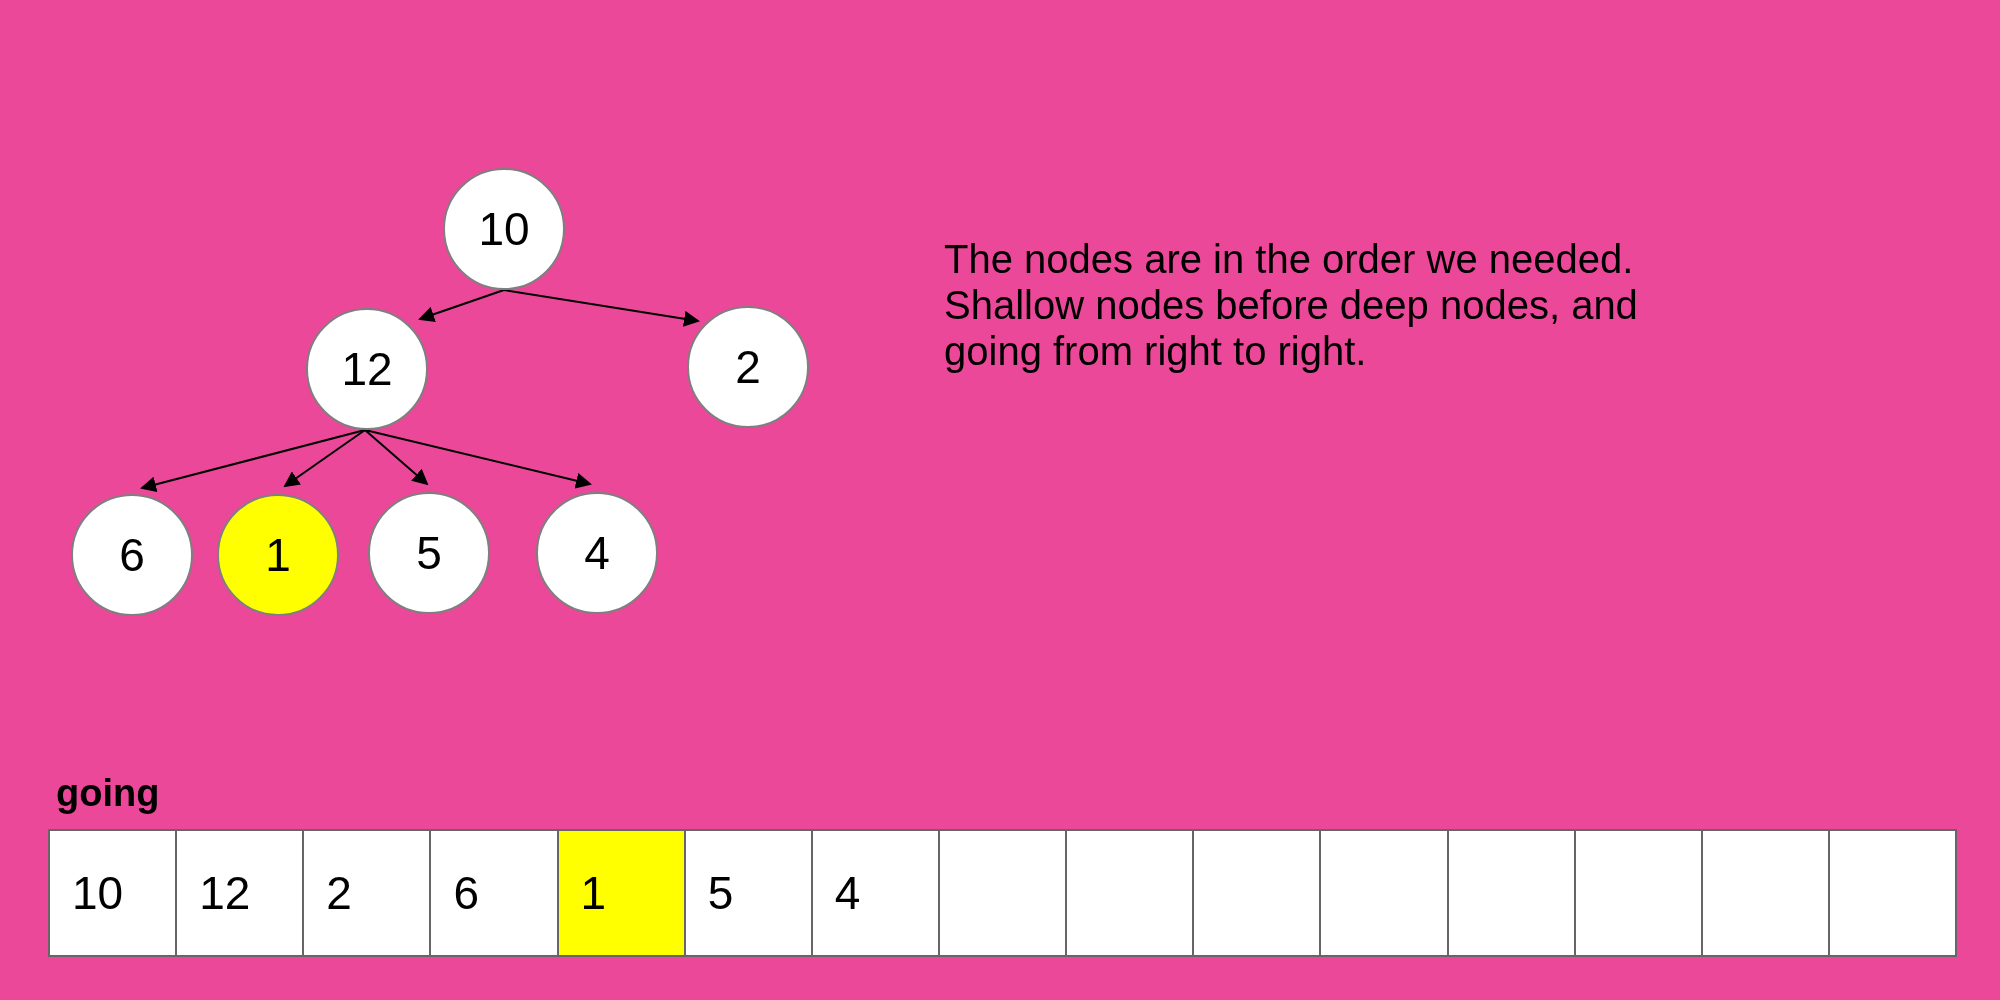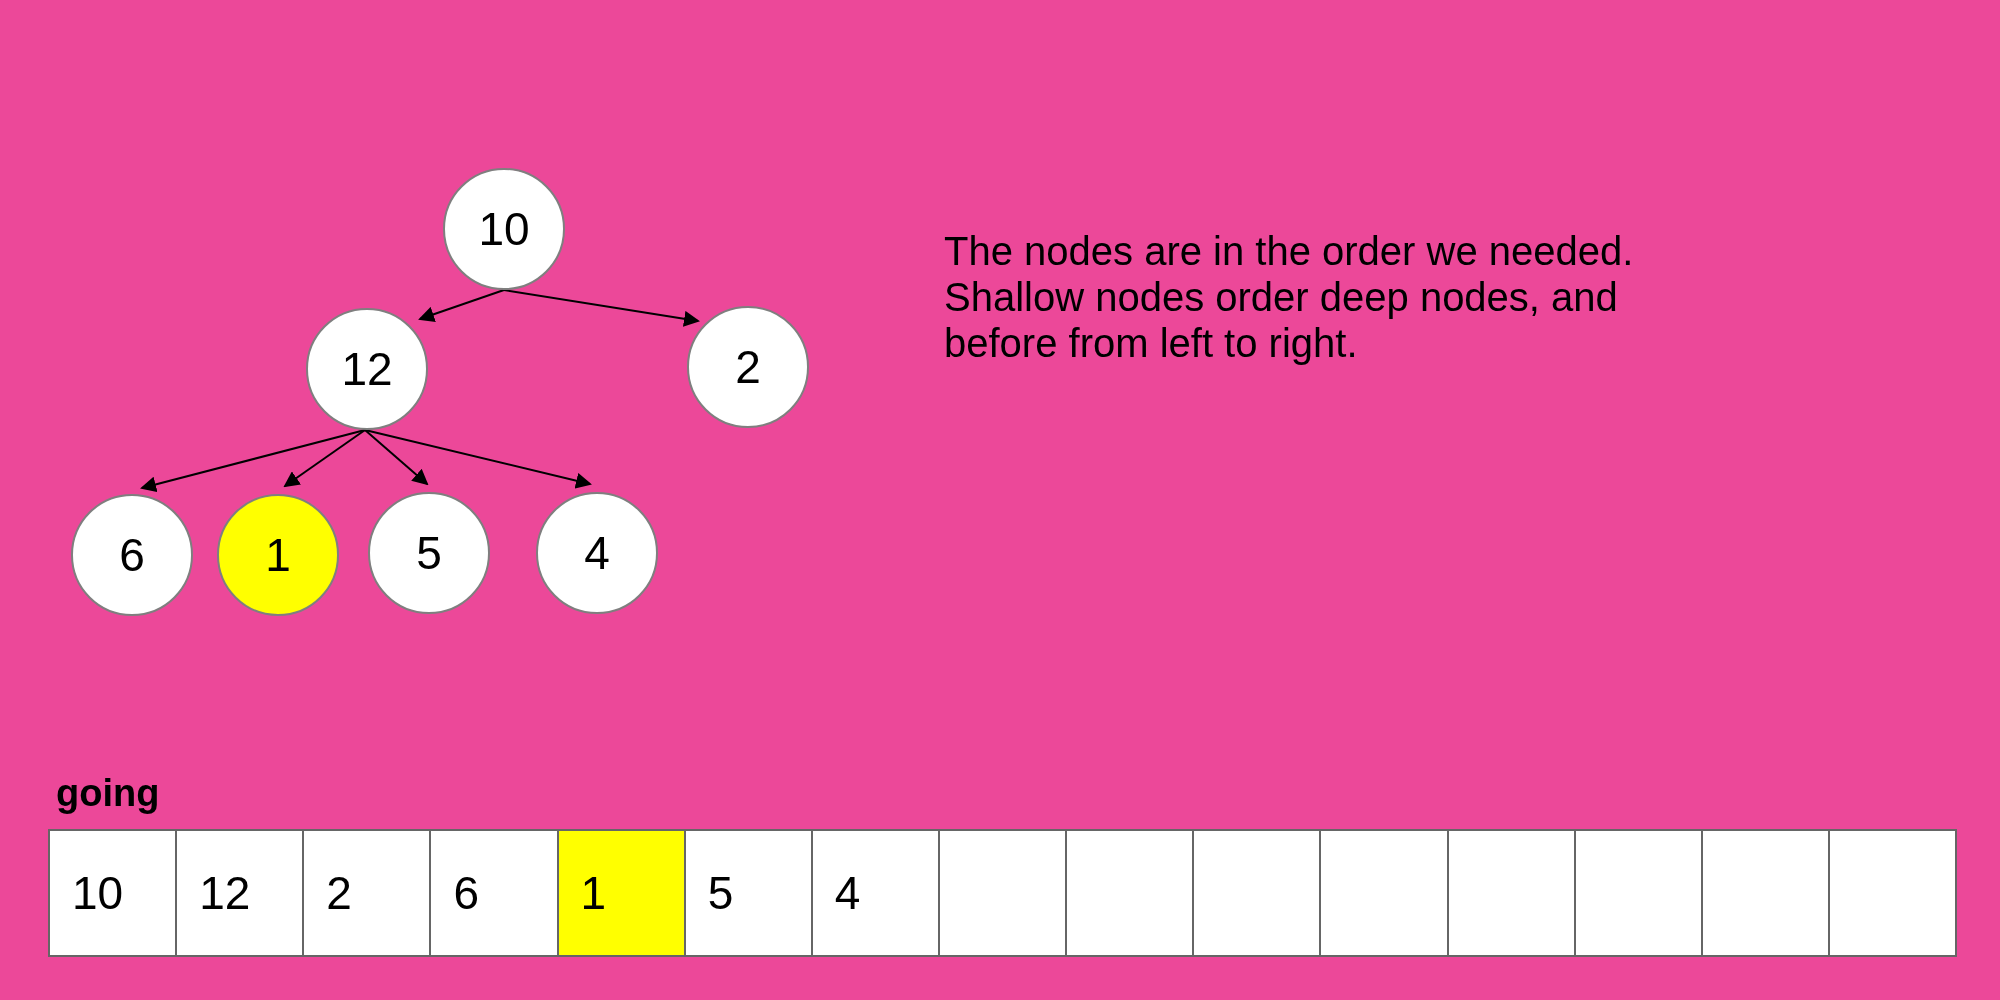--- a/index.html
+++ b/index.html
@@ -34,21 +34,21 @@
     display: flex;
     align-items: center;
     justify-content: center;
     font-size: 46px;
     line-height: 1;
     box-sizing: border-box;
   }
   .annotation {
     position: absolute;
     left: 944px;
-    top: 228px;
+    top: 236px;
     font-size: 40px;
     line-height: 46px;
     white-space: nowrap;
   }
   .values-label {
     position: absolute;
     left: 56px;
     top: 773px;
     font-size: 38px;
     line-height: 40px;
@@ -115,22 +115,22 @@
   </div>
   <div class="tree-node" style="left:368px; top:492px;">
     <span>5</span>
   </div>
   <div class="tree-node" style="left:536px; top:492px;">
     <span>4</span>
   </div>
 
   <div class="annotation">
     <div>The nodes are in the order we needed.</div>
-    <div>Shallow nodes order deep nodes, and</div>
-    <div>before from left to right.</div>
+    <div>Shallow nodes before deep nodes, and</div>
+    <div>going from right to right.</div>
   </div>
 
   <div class="values-label">going</div>
 
   <div class="values-array">
       <div class="array-cell">
         <span>10</span>
       </div>
       <div class="array-cell">
         <span>12</span>

